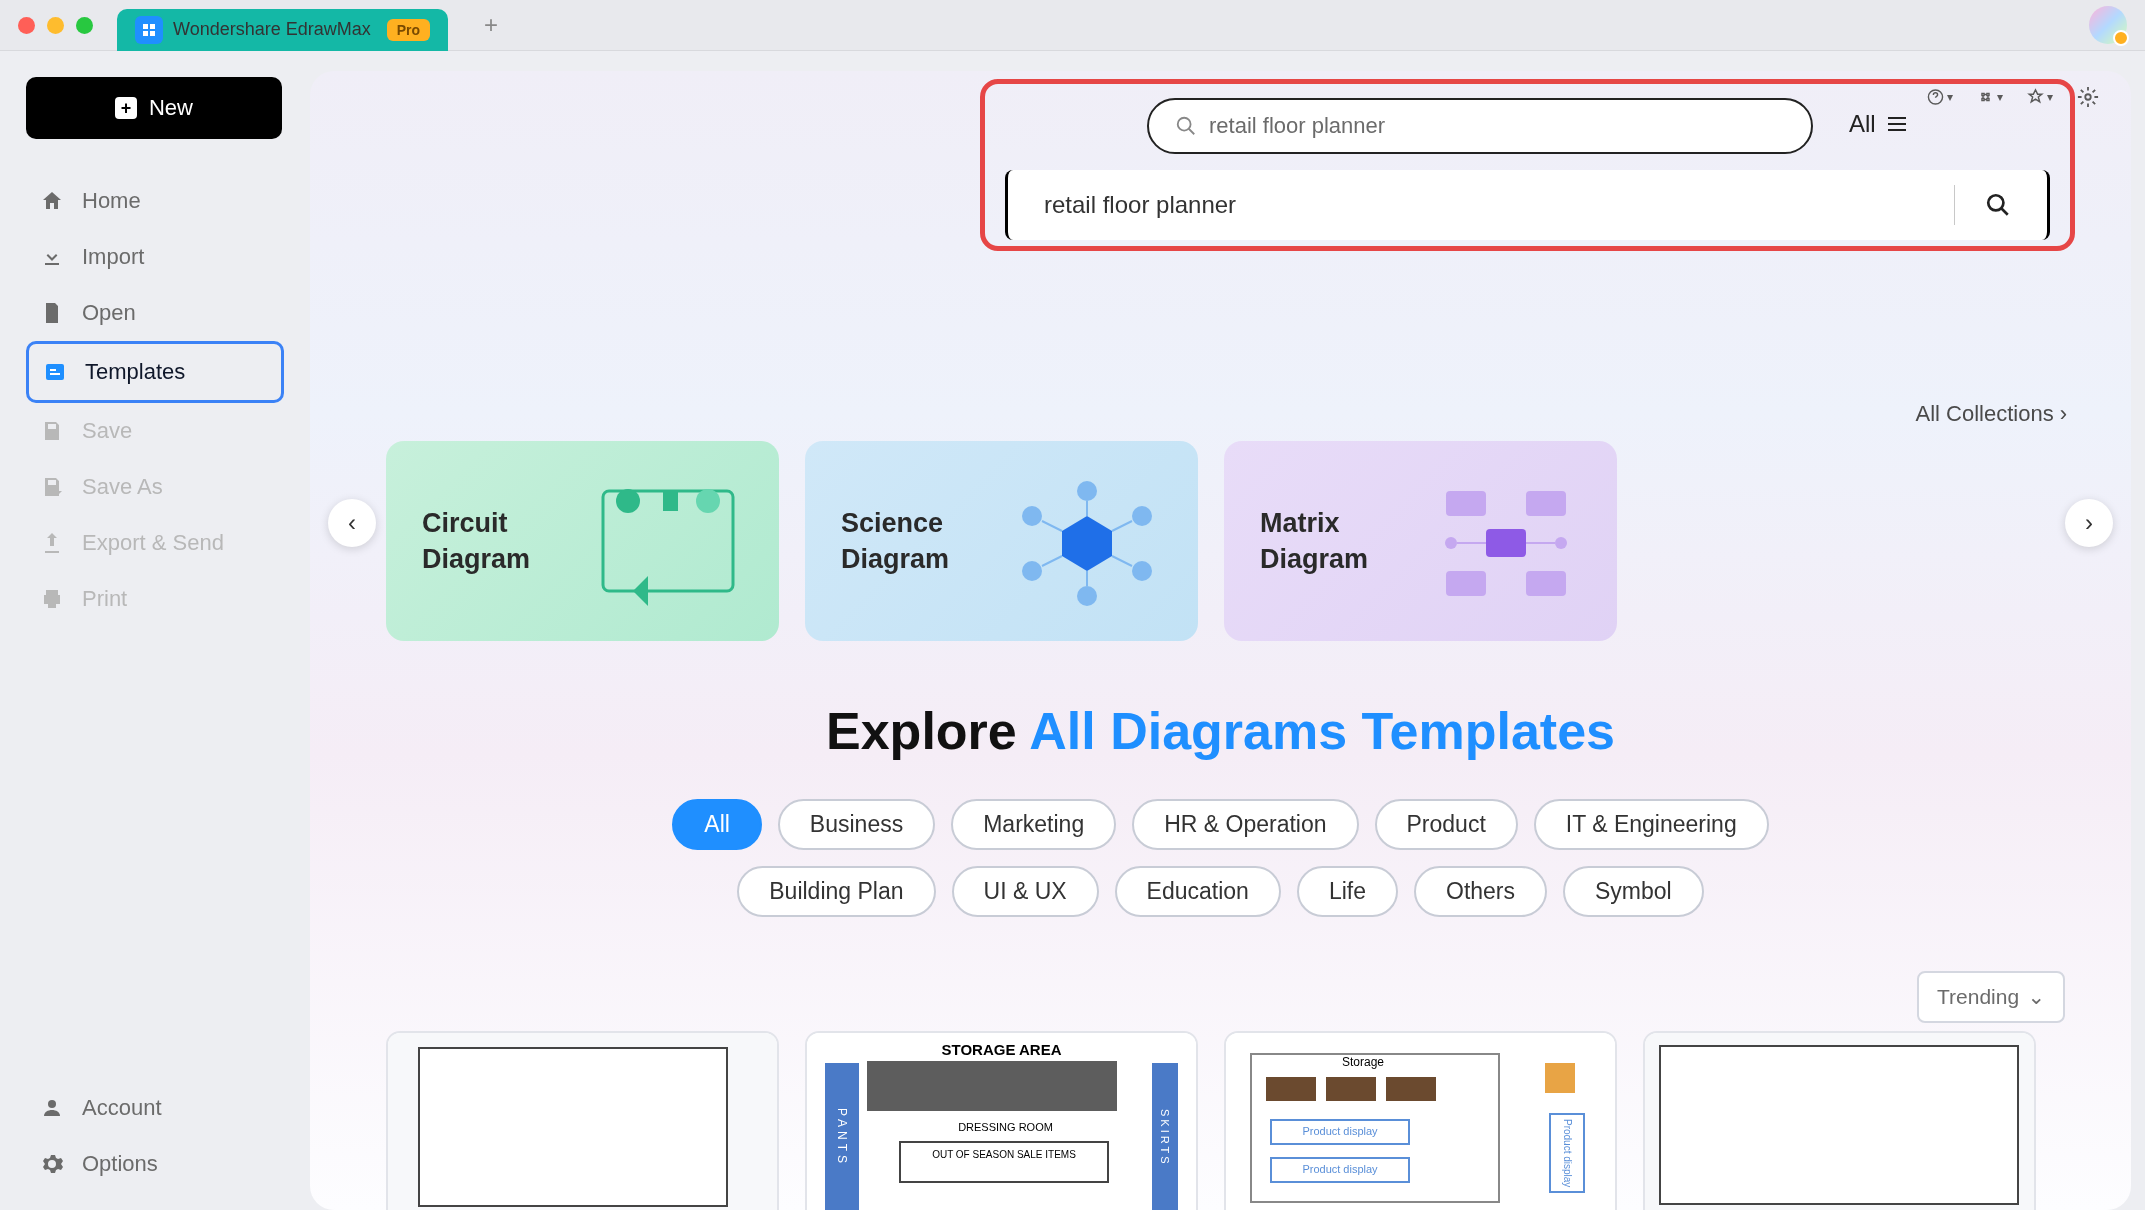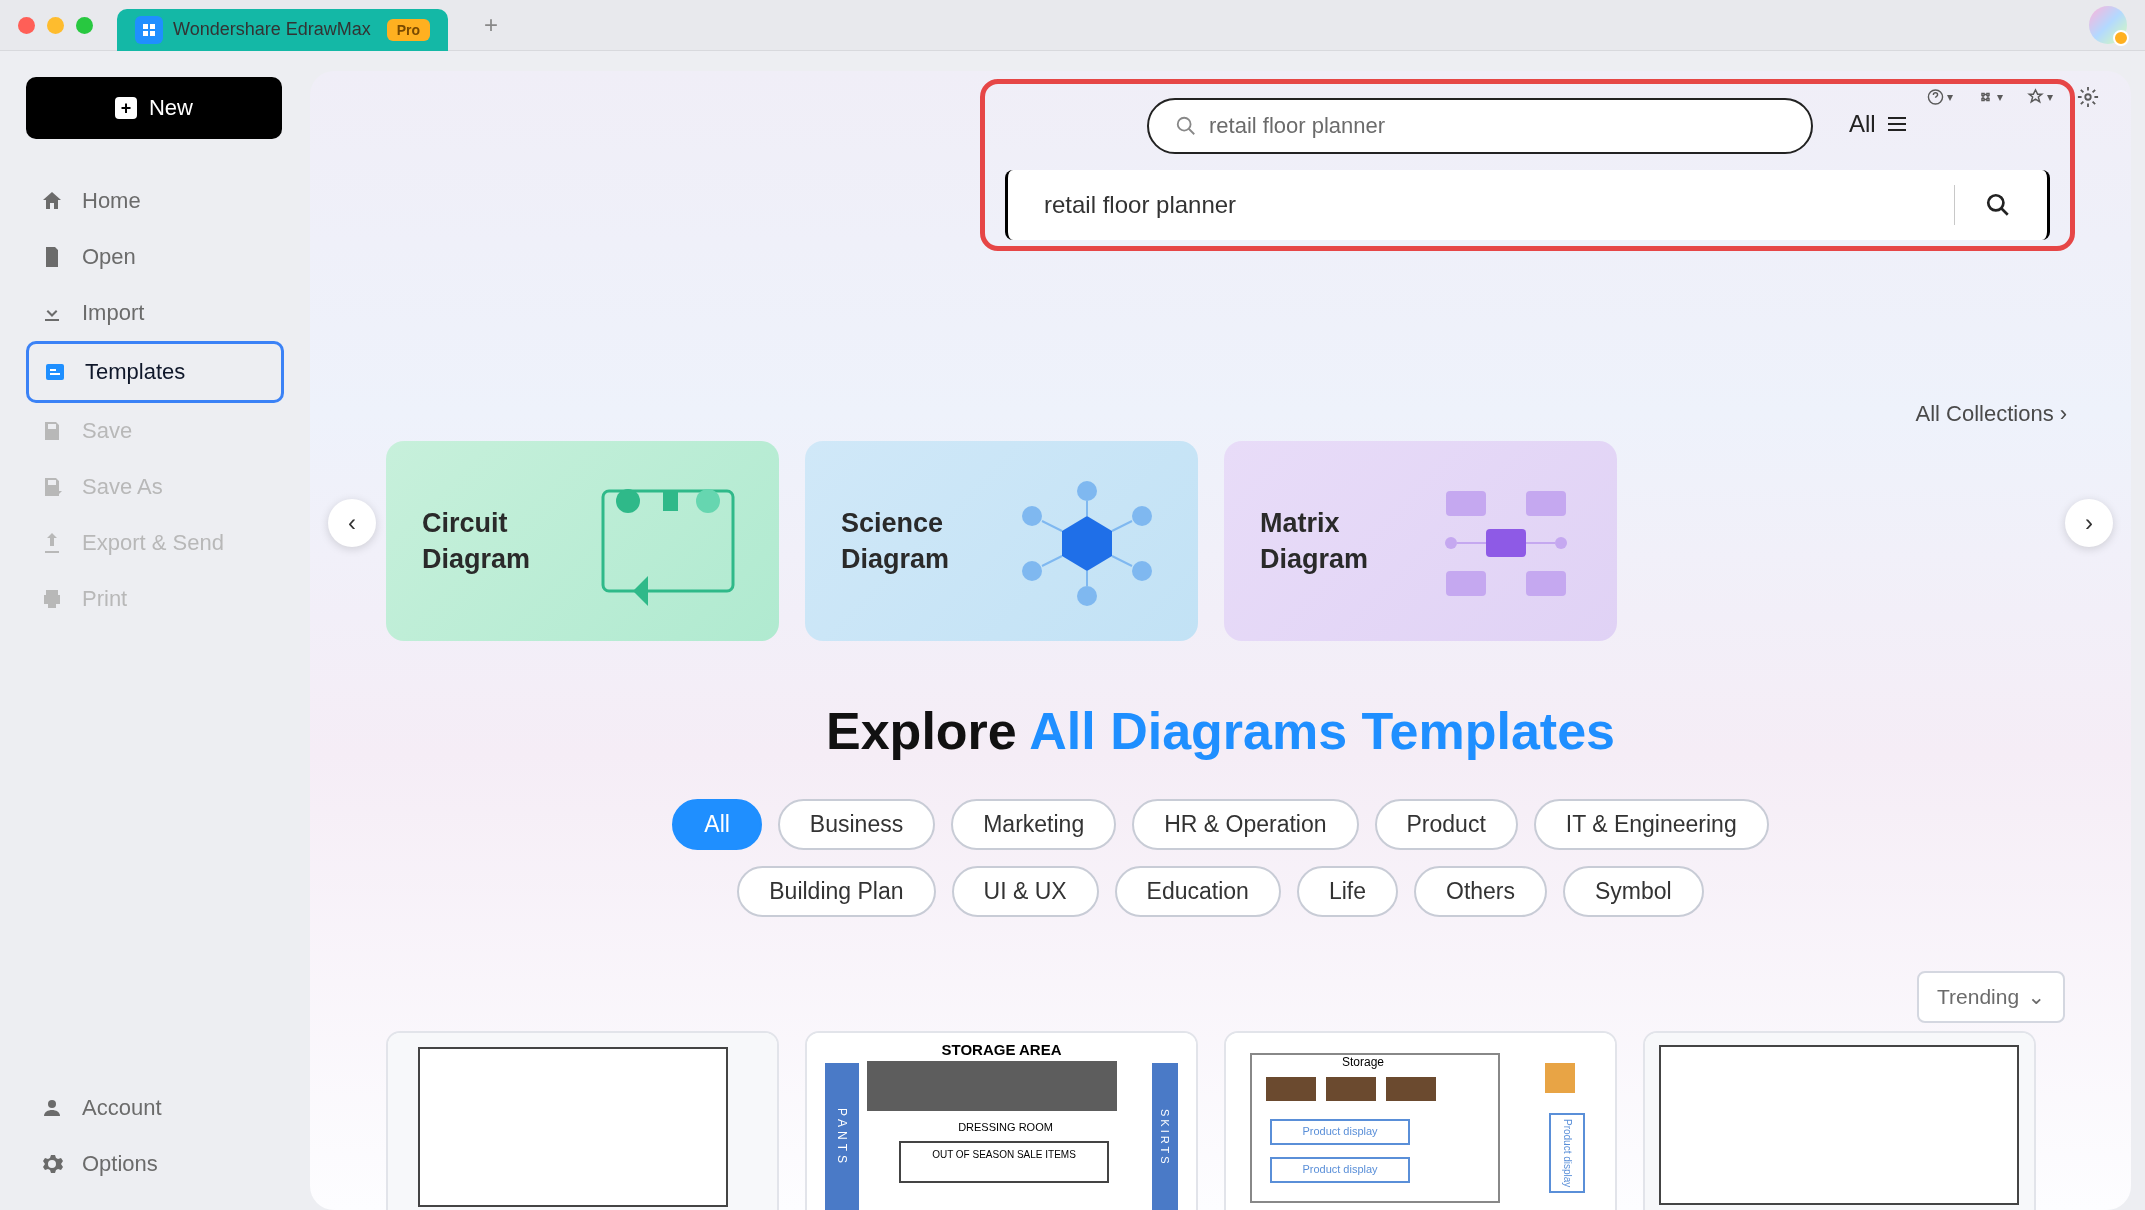--- a/index.html
+++ b/index.html
@@ -128,32 +128,32 @@
         <span class="sidebar-icon">
             <svg width="24" height="24" viewBox="0 0 24 24" fill="#6b6b6b">
               <path d="M12 3l9 8h-3v9h-4v-6h-4v6H6v-9H3z"></path>
             </svg>
           </span>
         <span>Home</span>
       </div>
       <div class="sidebar-item">
         <span class="sidebar-icon">
             <svg width="24" height="24" viewBox="0 0 24 24" fill="#6b6b6b">
+              <path d="M12 3v10l4-4 1.4 1.4L12 16l-5.4-5.6L8 9l4 4V3zM5 18h14v2H5z"></path>
+            </svg>
+          </span>
+        <span>Import</span>
+      </div>
+      <div class="sidebar-item">
+        <span class="sidebar-icon">
+            <svg width="24" height="24" viewBox="0 0 24 24" fill="#6b6b6b">
               <path d="M6 2h9l3 3v17H6zM8 8h8v2H8zm0 4h8v2H8z"></path>
             </svg>
           </span>
         <span>Open</span>
-      </div>
-      <div class="sidebar-item">
-        <span class="sidebar-icon">
-            <svg width="24" height="24" viewBox="0 0 24 24" fill="#6b6b6b">
-              <path d="M12 3v10l4-4 1.4 1.4L12 16l-5.4-5.6L8 9l4 4V3zM5 18h14v2H5z"></path>
-            </svg>
-          </span>
-        <span>Import</span>
       </div>
       <div class="sidebar-item active">
         <span class="sidebar-icon">
             <svg width="24" height="24" viewBox="0 0 24 24" fill="#1f8fff">
               <rect x="3" y="4" width="18" height="16" rx="2"></rect>
               <path d="M7 9h6v2H7zm0 4h10v2H7z" fill="#fff"></path>
             </svg>
           </span>
         <span>Templates</span>
       </div>

